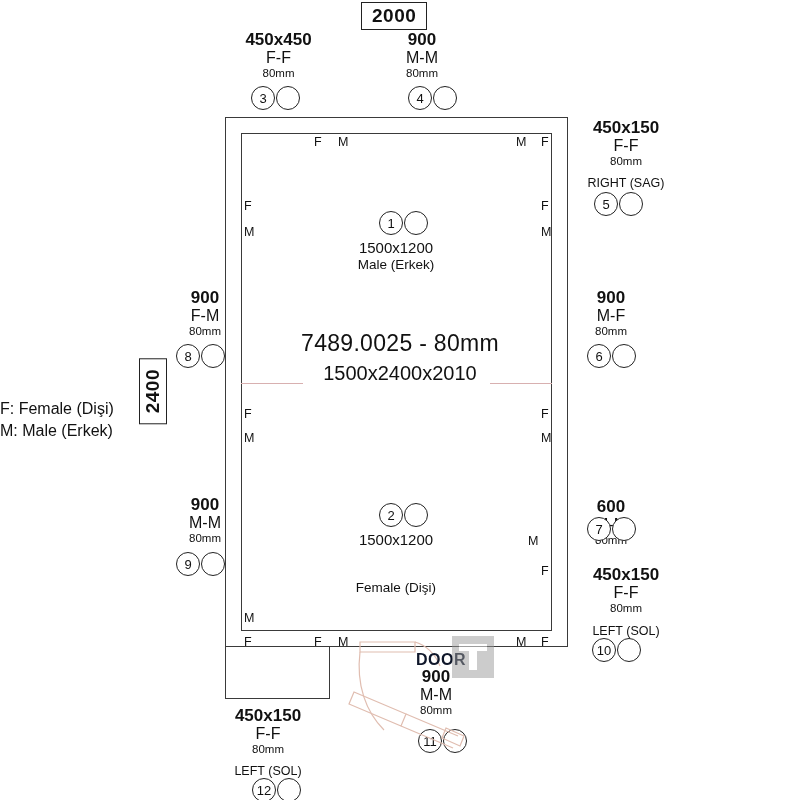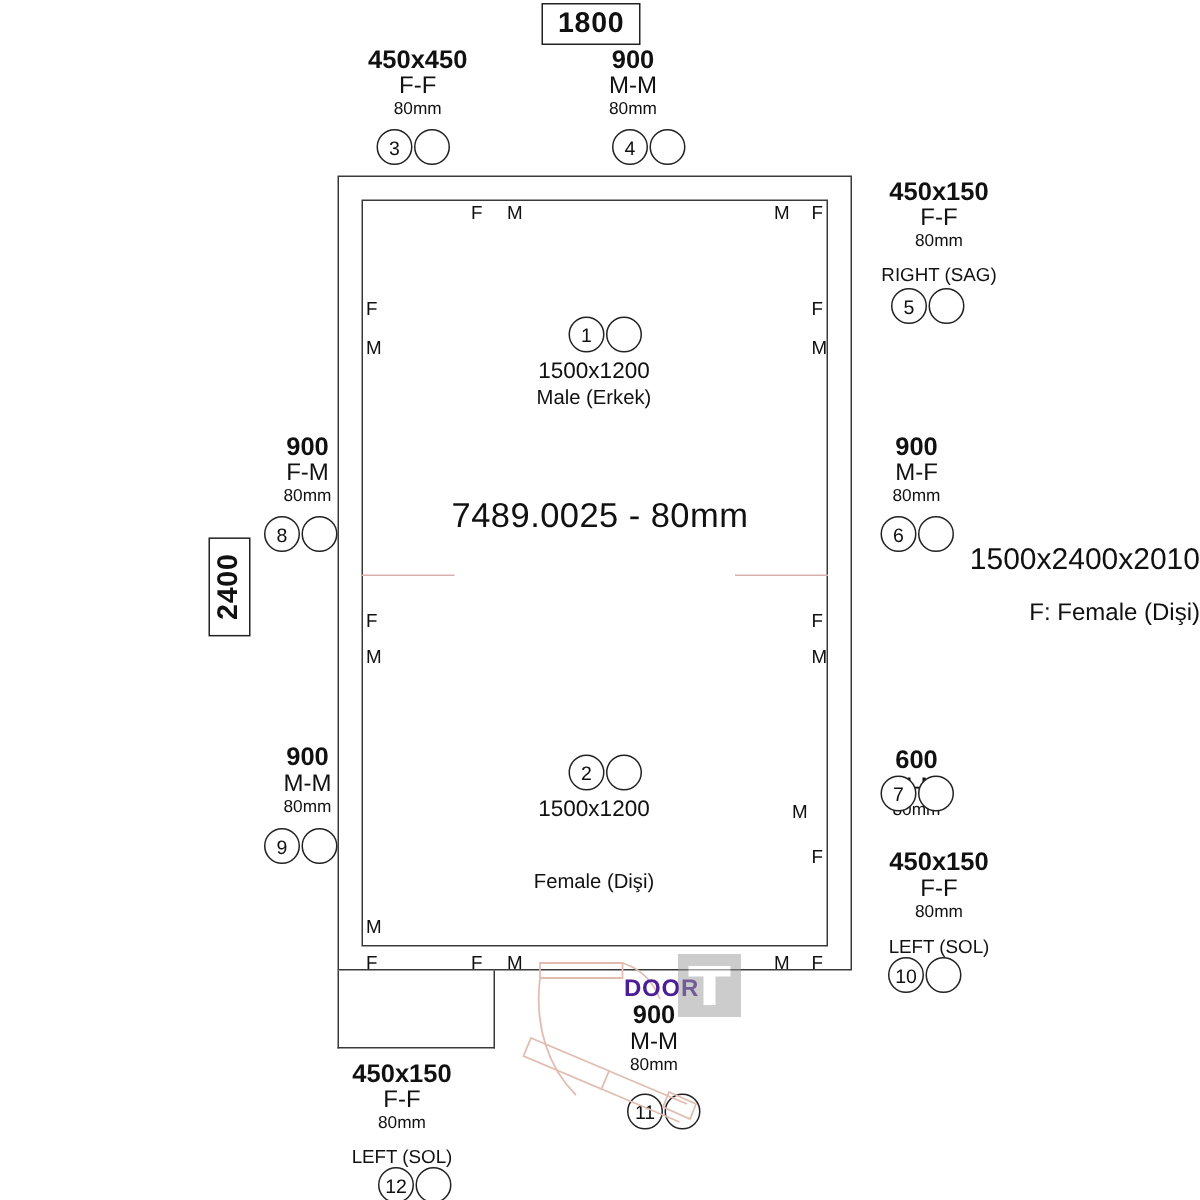--- a/index.html
+++ b/index.html
@@ -138,34 +138,34 @@
   .center-title {
     position: absolute;
     width: 100%;
     text-align: center;
     font-size: 23px;
     letter-spacing: 0.3px;
   }
   .center-sub {
     position: absolute;
     width: 100%;
-    text-align: right;
+    text-align: center;
     font-size: 20px;
   }
   .center-legend {
     position: absolute;
     width: 100%;
-    text-align: right;
+    text-align: left;
     font-size: 16px;
   }
 
   
   .door-label {
     position: absolute;
-    color: #4c1d95;
+    color: #0f172a;
     font-size: 16px;
     font-weight: bold;
     letter-spacing: 0.5px;
   }
   .door-swing {
     position: absolute;
     left: 340px;
     top: 630px;
     width: 130px;
     height: 120px;
@@ -213,26 +213,27 @@
 <body>
 
 <div id="stage">
 
   <div class="outer-rect"></div>
   <div class="inner-rect"></div>
   <div class="sill-rect"></div>
   <div class="joint" style="left:241px; top:383px; width:62px;"></div>
   <div class="joint" style="left:490px; top:383px; width:62px;"></div>
 
-  <div class="dim-box" style="left:361px; top:2px;">1800</div>
+  <div class="dim-box" style="left:361px; top:2px;">2000</div>
   <div class="dim-box vertical" style="left:139px; top:358px;">2400</div>
 
   <div class="center-title" style="top:330px;">7489.0025 - 80mm</div>
   <div class="center-sub" style="top:362px;">1500x2400x2010</div>
   <div class="center-legend" style="top:400px;">F: Female (Dişi)</div>
+  <div class="center-legend" style="top:422px;">M: Male (Erkek)</div>
 
   <div class="balloon" style="left:379px; top:211px;">
     <span class="circ">1</span>
     <span class="circ empty"></span>
   </div>
   <div class="label-block" style="left:296px; top:240px; width:200px;">
     <span class="l1" style="font-size:15px; font-weight:normal;">1500x1200</span>
     <span class="l2" style="font-size:13.5px;">Male (Erkek)</span>
   </div>
 

